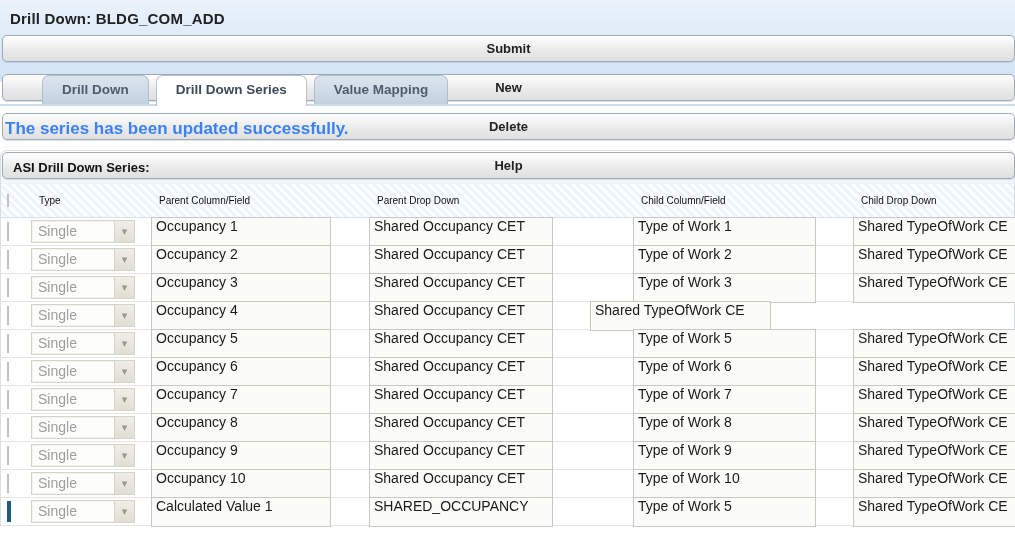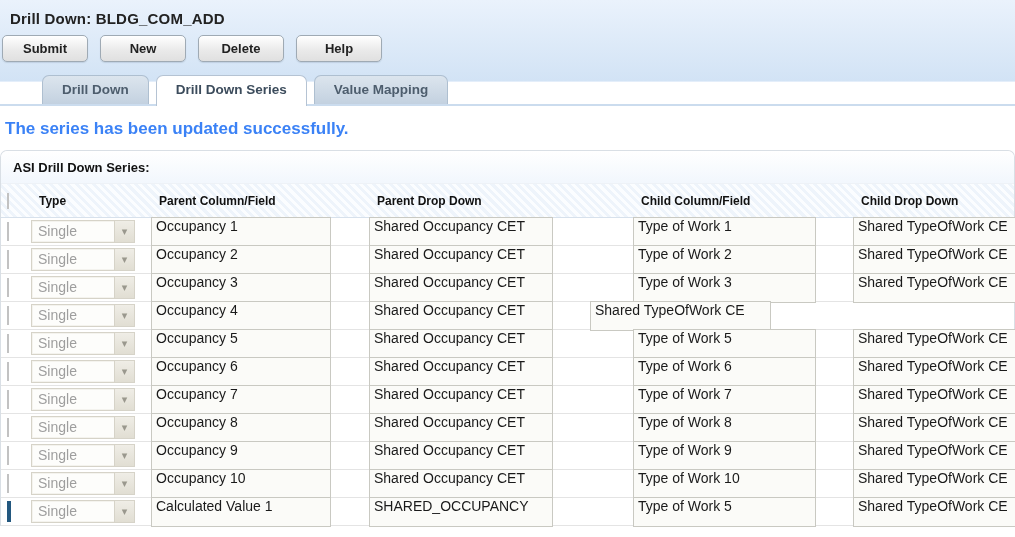--- a/index.html
+++ b/index.html
@@ -20,20 +20,21 @@
     padding: 10px 0 0 10px;
     font-size: 15px;
     font-weight: bold;
     color: #222222;
     letter-spacing: .2px;
   }
   .toolbar {
     display: flex;
     gap: 12px;
     padding: 8px 0 0 2px;
+    flex-direction: column;
   }
   .btn {
     min-width: 86px;
     height: 27px;
     border: 1px solid #9faab4;
     border-radius: 5px;
     background: linear-gradient(#ffffff, #e9e9e9 60%, #e0e0e0);
     box-shadow: inset 0 1px 0 rgba(255,255,255,.8), 0 1px 1px rgba(120,140,160,.25);
     font-family: "Liberation Sans", sans-serif;
     font-size: 13px;
@@ -98,22 +99,22 @@
     background: linear-gradient(#ffffff, #f2f7fd);
     border-radius: 7px 7px 0 0;
     border-bottom: 1px solid #eef2f7;
   }
   .thead {
     height: 34px;
     display: flex;
     align-items: center;
     background: repeating-linear-gradient(45deg, #fbfdff 0 3px, #eef4fb 3px 6px);
     border-bottom: 1px solid #d7e1ec;
-    font-size: 12px;
-    font-weight: bold;
+    font-size: 10px;
+    font-weight: normal;
     color: #111111;
   }
   .thead .hd { padding-left: 8px; white-space: nowrap; }
 
   .row {
     height: 28px;
     display: flex;
     align-items: center;
     border-bottom: 1px solid #e4e4e4;
     background: #ffffff;

